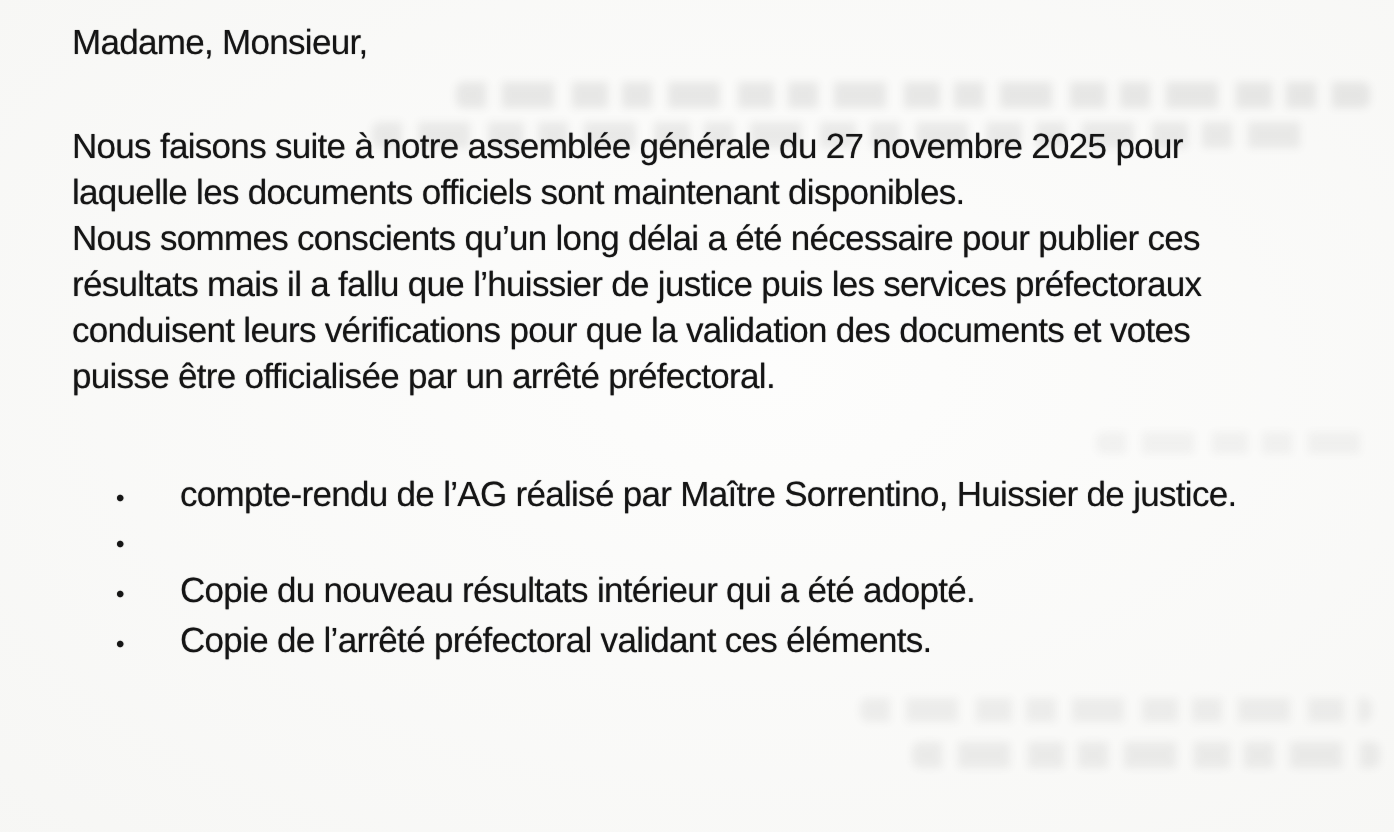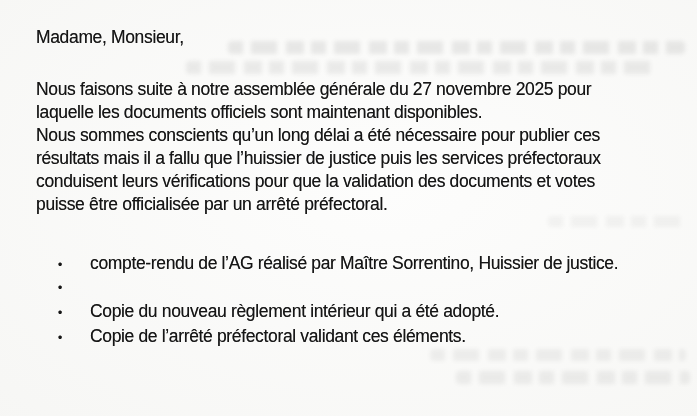--- a/index.html
+++ b/index.html
@@ -17,21 +17,21 @@
   .page {
     position: absolute;
     inset: 0;
     
     background:
       radial-gradient(ellipse at 55% 45%, rgba(255,255,255,0.6) 0%, rgba(240,240,238,0.35) 100%),
       #fafaf8;
   }
   .content {
     position: relative;
-    padding: 26px 26px 0 36px;
+    padding: 10px 26px 0 36px;
     color: #151515;
     font-size: 17.5px;
     line-height: 23px;
     letter-spacing: -0.35px;
     text-shadow: 0 0 0.55px rgba(0,0,0,0.55); 
     z-index: 2;
   }
   p {
     margin: 0;
     white-space: pre; 
@@ -105,21 +105,21 @@
         <span class="dot">•</span>
         <span class="li-text">compte-rendu de l’AG réalisé par Maître Sorrentino, Huissier de justice.</span>
       </div>
 
       <div class="li">
         <span class="dot">•</span>
       </div>
 
       <div class="li">
         <span class="dot">•</span>
-        <span class="li-text">Copie du nouveau règlement intérieur qui a été adopté.</span>
+        <span class="li-text">Copie du nouveau résultats intérieur qui a été adopté.</span>
       </div>
 
       <div class="li">
         <span class="dot">•</span>
         <span class="li-text">Copie de l’arrêté préfectoral validant ces éléments.</span>
       </div>
 
     </div>
   </div>
 </div>

